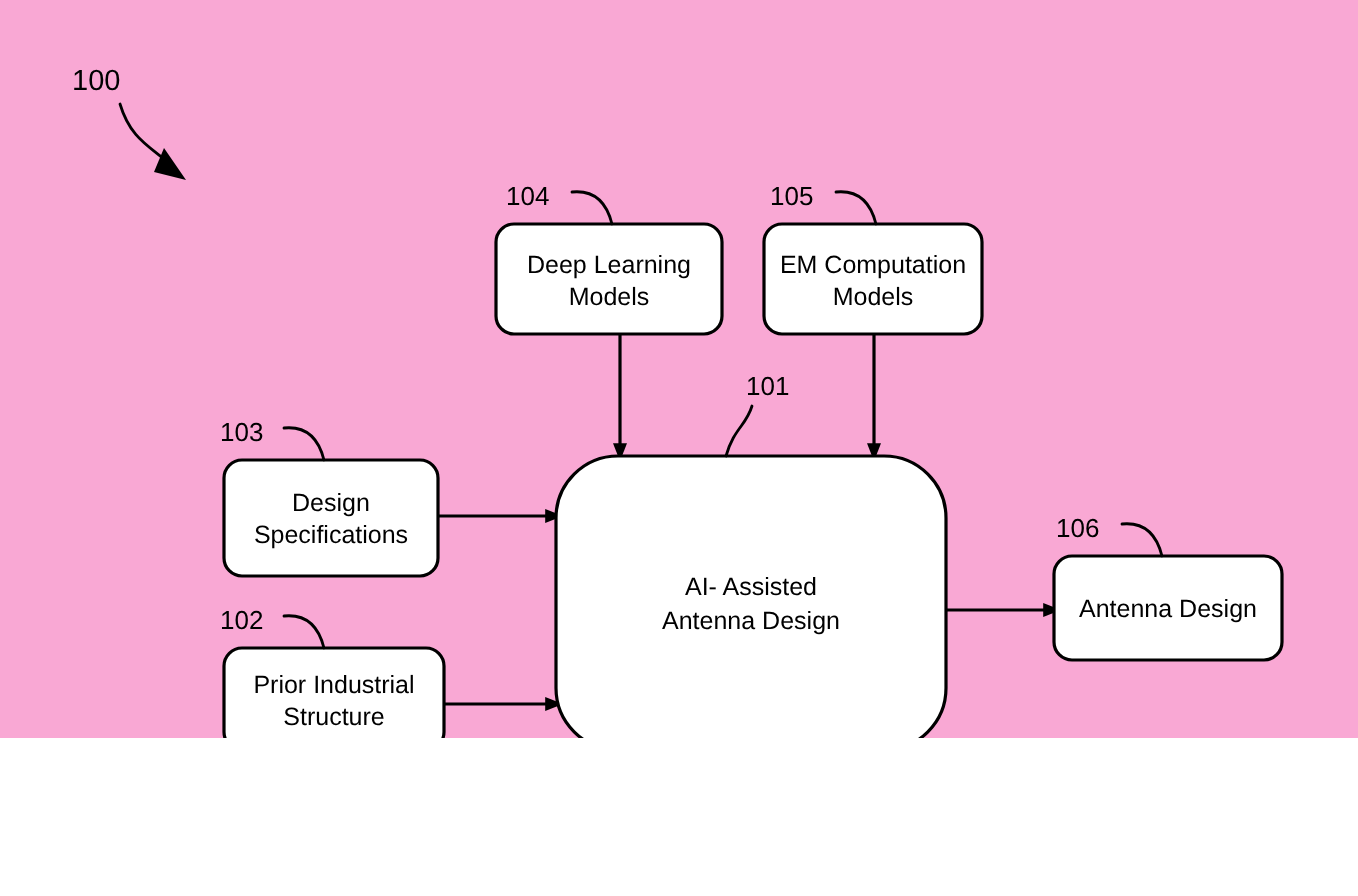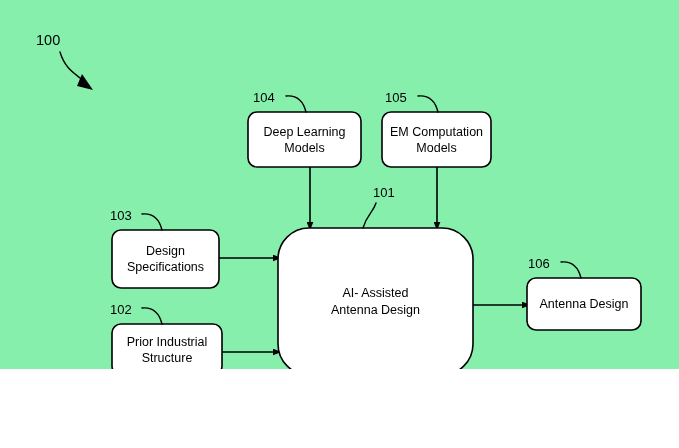--- a/index.html
+++ b/index.html
@@ -4,21 +4,21 @@
 <style>
   html, body {
     margin: 0;
     padding: 0;
     background: #ffffff;
   }
   #figure {
     position: relative;
     width: 679px;
     height: 369px;
-    background: #86efac;
+    background: #f9a8d4;
     font-family: "Liberation Sans", sans-serif;
     overflow: hidden;
   }
   svg.diagram {
     display: block;
     width: 679px;
     height: 448px;
   }
   .box-shape {
     fill: #ffffff;

